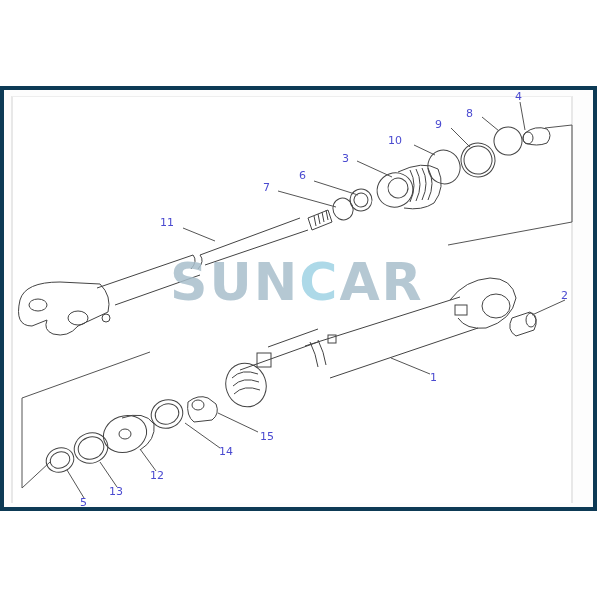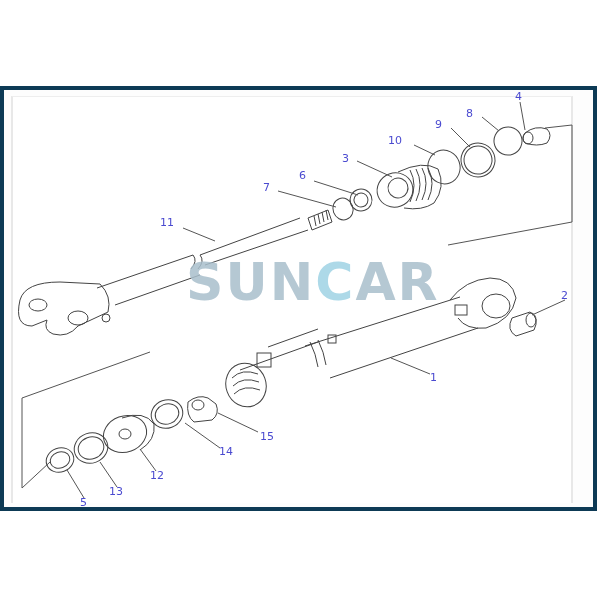--- a/index.html
+++ b/index.html
@@ -9,21 +9,21 @@
     box-sizing: border-box; border: 4px solid #0d3a55; background: #fdfdfd;
   }
   .panel {
     position: absolute; left: 7px; top: 6px; right: 20px; bottom: 4px;
     border-left: 2px solid #e8e8e8; border-top: 1px solid #eeeeee; border-right: 2px solid #e8e8e8;
     background: #ffffff;
   }
   svg.diagram { position: absolute; left: 0; top: 0; }
   .callout { font-family: "DejaVu Sans", sans-serif; font-size: 11px; fill: #4a4ad0; }
   .watermark {
-    position: absolute; left: 186px; top: 252px; font-family: "DejaVu Sans", sans-serif;
+    position: absolute; left: 170px; top: 252px; font-family: "DejaVu Sans", sans-serif;
     font-weight: bold; font-size: 52px; letter-spacing: 2px; color: #a9bfcc; opacity: 0.85;
   }
   .watermark .c { color: #9fd3e4; }
 </style>
 </head>
 <body>
 
 <div class="frame">
   <div class="panel"></div>
 </div>

